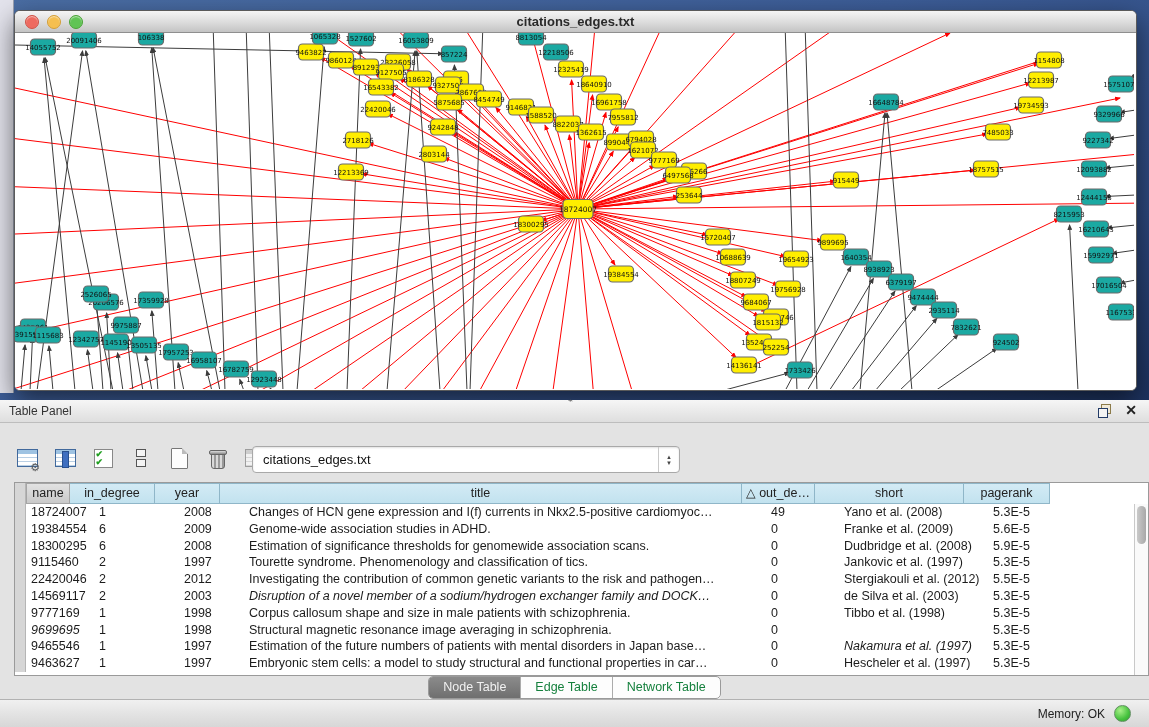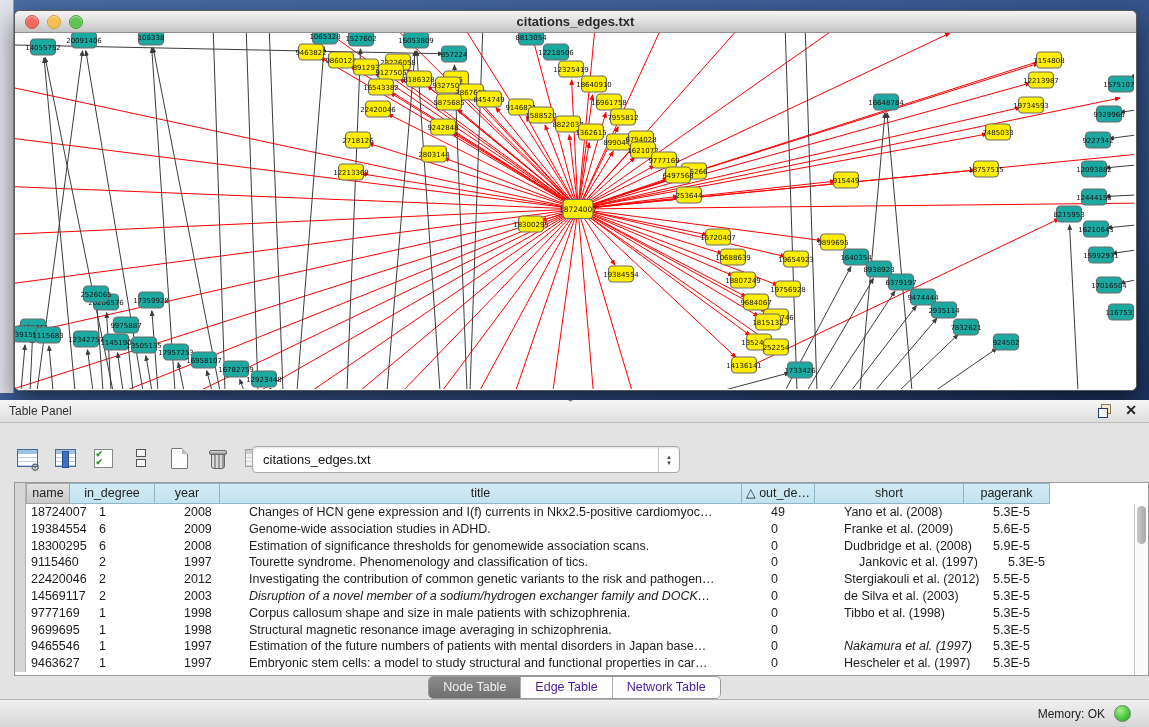--- a/index.html
+++ b/index.html
@@ -66,21 +66,21 @@
   .gh.filler{background:#fff;border-color:#fff;}
   .grid-body{position:relative;flex:1;overflow:hidden;}
   .grow{display:flex;height:16.8px;}
   .gc{box-sizing:border-box;padding-left:5px;font-size:12.5px;color:#1c1c1c;white-space:nowrap;overflow:hidden;line-height:16.5px;}
   .gutter{width:10px;background:#d6d6d6;border-right:1px solid #b5b5b5;}
   .vscroll{position:absolute;right:0;top:0;width:13px;height:100%;background:#fafafa;border-left:1px solid #c9c9c9;}
   .vthumb{position:absolute;left:1.5px;top:2px;width:9px;height:38px;border-radius:5px;background:linear-gradient(90deg,#c9c9c9,#a8a8a8);}
   
   .tabs{position:absolute;left:0;top:276px;width:100%;display:flex;justify-content:center;}
   .seg{display:flex;border:1px solid #9a9a9a;border-radius:5px;overflow:hidden;background:#fdfdfd;box-shadow:0 1px 0 rgba(255,255,255,.7);}
-  .seg .tab{padding:2px 14px;font-size:12.5px;color:#4c1d95;border-right:1px solid #ababab;line-height:17px;}
+  .seg .tab{padding:2px 14px;font-size:12.5px;color:#15803d;border-right:1px solid #ababab;line-height:17px;}
   .seg .tab:last-child{border-right:none;}
   .seg .tab.sel{background:linear-gradient(#8b8b8b,#6f6f6f);color:#f1f1f1;}
   
   .statusbar{position:absolute;left:0;top:699px;width:1149px;height:28px;background:linear-gradient(#f0f0f0,#d6d6d6);border-top:1px solid #b2b2b2;}
   .mem{position:absolute;right:44px;top:7px;font-size:12px;color:#222;}
   .memdot{position:absolute;right:18px;top:5px;width:15px;height:15px;border-radius:50%;
      background:radial-gradient(circle at 35% 30%,#a8f089,#46c23e 60%,#2e9e2e);border:1px solid #5f8f5f;}
 </style>
 </head>
 <body>
@@ -735,21 +735,21 @@
           <div class="gc" style="width: 149px;">Dudbridge et al. (2008)</div>
           <div class="gc" style="width: 86px;">5.9E-5</div>
         </div>
         <div class="grow">
           <div class="gutter"></div>
           <div class="gc" style="width: 68px;">9115460</div>
           <div class="gc" style="width: 85px;">2</div>
           <div class="gc" style="width: 65px;">1997</div>
           <div class="gc" style="width: 522px;">Tourette syndrome. Phenomenology and classification of tics.</div>
           <div class="gc" style="width: 73px;">0</div>
-          <div class="gc" style="width: 149px; margin-left: 15px;">Jankovic et al. (1997)</div>
+          <div class="gc" style="width: 149px;">Jankovic et al. (1997)</div>
           <div class="gc" style="width: 86px;">5.3E-5</div>
         </div>
         <div class="grow">
           <div class="gutter"></div>
           <div class="gc" style="width: 68px;">22420046</div>
           <div class="gc" style="width: 85px;">2</div>
           <div class="gc" style="width: 65px;">2012</div>
           <div class="gc" style="width: 522px;">Investigating the contribution of common genetic variants to the risk and pathogen…</div>
           <div class="gc" style="width: 73px;">0</div>
           <div class="gc" style="width: 149px;">Stergiakouli et al. (2012)</div>
@@ -770,21 +770,21 @@
           <div class="gc" style="width: 68px;">9777169</div>
           <div class="gc" style="width: 85px;">1</div>
           <div class="gc" style="width: 65px;">1998</div>
           <div class="gc" style="width: 522px;">Corpus callosum shape and size in male patients with schizophrenia.</div>
           <div class="gc" style="width: 73px;">0</div>
           <div class="gc" style="width: 149px;">Tibbo et al. (1998)</div>
           <div class="gc" style="width: 86px;">5.3E-5</div>
         </div>
         <div class="grow">
           <div class="gutter"></div>
-          <div class="gc" style="width: 68px;">9699695</div>
+          <div class="gc" style="width: 68px; font-style: italic;">9699695</div>
           <div class="gc" style="width: 85px;">1</div>
           <div class="gc" style="width: 65px;">1998</div>
           <div class="gc" style="width: 522px;">Structural magnetic resonance image averaging in schizophrenia.</div>
           <div class="gc" style="width: 73px;">0</div>
           <div class="gc" style="width: 149px; margin-top: 20px;">Wolkin et al. (1998)</div>
           <div class="gc" style="width: 86px;">5.3E-5</div>
         </div>
         <div class="grow">
           <div class="gutter"></div>
           <div class="gc" style="width: 68px;">9465546</div>

